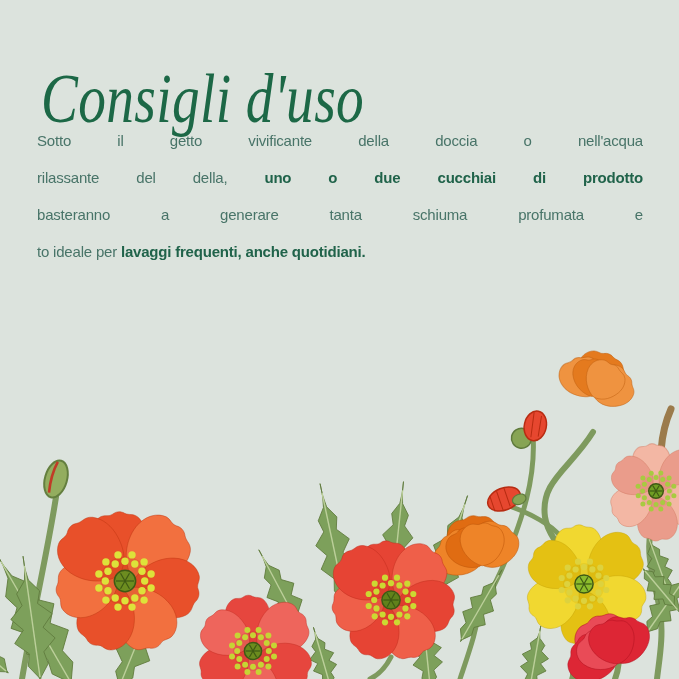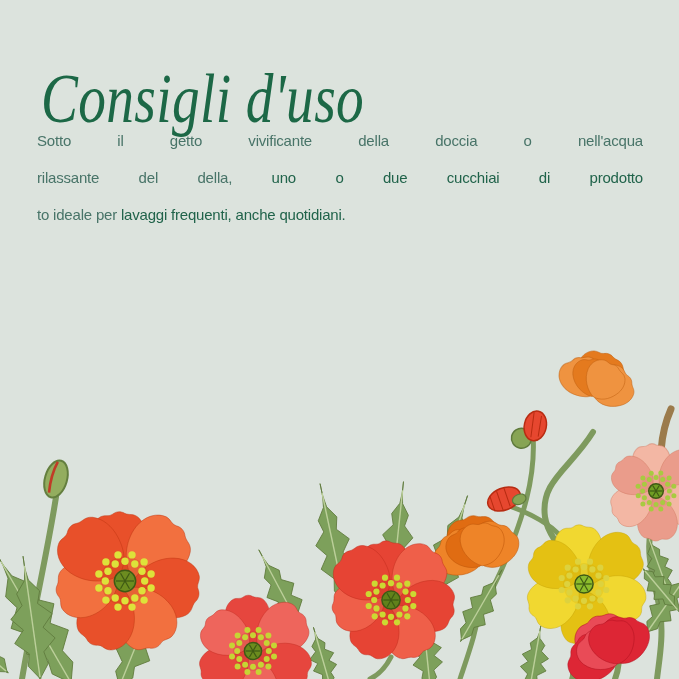--- a/index.html
+++ b/index.html
@@ -12,31 +12,32 @@
     font-family:"Liberation Serif",serif;font-style:italic;font-weight:400;
     font-size:70px;line-height:1;letter-spacing:0.5px;
     transform:scaleX(0.79);transform-origin:0 0;white-space:nowrap;
   }
   .para{
     position:absolute;left:37px;top:122px;width:606px;
     font-size:15px;line-height:37px;letter-spacing:-0.2px;
   }
   .pline{text-align:justify;text-align-last:justify;height:37px;overflow:hidden;}
   .pline.last{text-align:left;text-align-last:left;}
-  .pline .b{font-weight:400;}
+  .pline .b{font-weight:700;}
   .illus{position:absolute;left:0;top:339px;width:679px;height:340px;}
 </style>
 </head>
 <body style="background: rgb(220, 227, 221);">
 
 <h1 class="title" style="color: rgb(28, 104, 70);">Consigli d'uso</h1>
 
 <div class="para" style="color: rgb(72, 116, 104);">
     <div class="pline"><span>Sotto il getto vivificante della doccia o nell'acqua</span></div>
     <div class="pline"><span>rilassante del della, </span><span class="b" style="color: rgb(32, 99, 74);">uno o due cucchiai di prodotto</span></div>
+    <div class="pline"><span>basteranno a generare tanta schiuma profumata e</span></div>
     <div class="pline last"><span>to ideale per </span><span class="b" style="color: rgb(32, 99, 74);">lavaggi frequenti, anche quotidiani.</span></div>
   </div>
 
 <svg class="illus" viewBox="0 0 679 340" xmlns="http://www.w3.org/2000/svg" aria-hidden="true">
     <g>
       <path d="M56,158 C48,210 34,270 22,340" fill="none" stroke="#7e9a5e" stroke-width="6" stroke-linecap="round"></path>
       <path d="M593,93 C570,130 540,142 545,178 C550,212 600,240 616,300 C621,322 618,332 615,340" fill="none" stroke="#7e9a5e" stroke-width="6" stroke-linecap="round"></path>
       <path d="M533,96 C536,140 522,180 506,220 C496,246 484,262 474,292" fill="none" stroke="#7e9a5e" stroke-width="5" stroke-linecap="round"></path>
       <path d="M512,168 C550,182 576,202 581,242 C586,282 576,312 572,340" fill="none" stroke="#7e9a5e" stroke-width="5" stroke-linecap="round"></path>
       <path d="M652,185 C644,215 655,242 660,272 C664,296 659,322 657,340" fill="none" stroke="#7e9a5e" stroke-width="6" stroke-linecap="round"></path>

